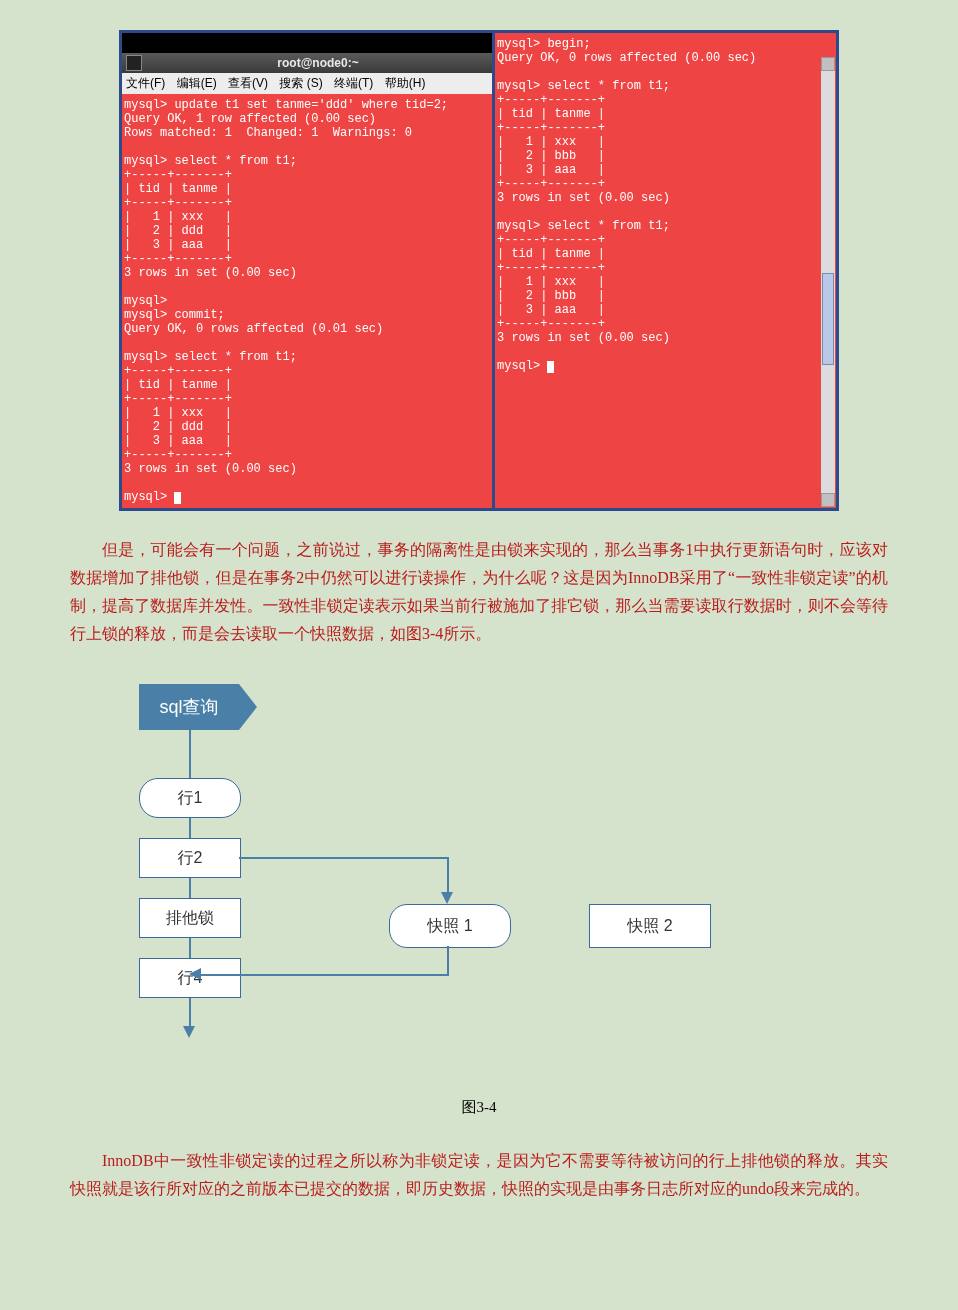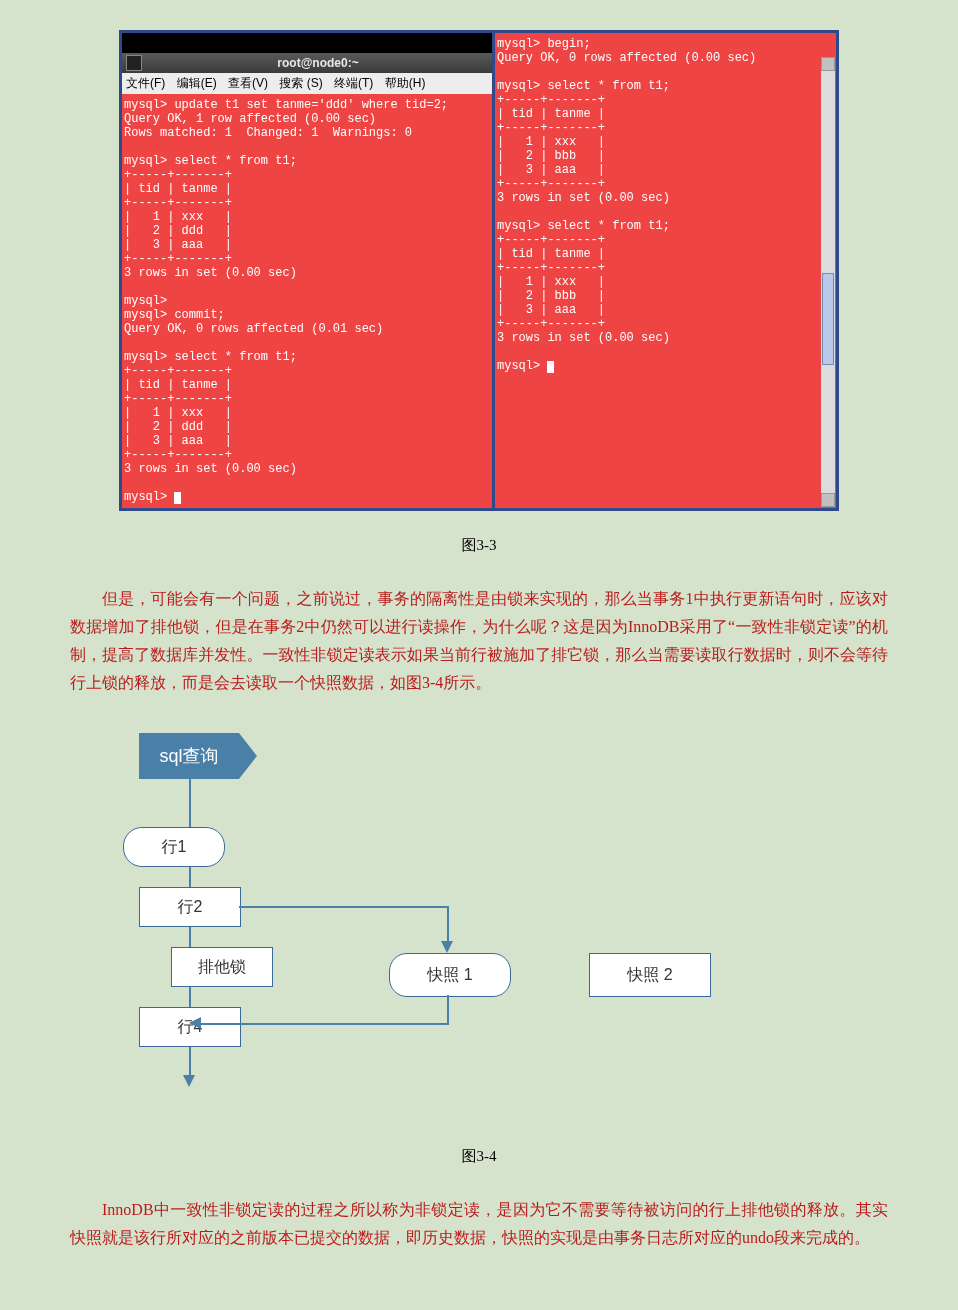--- a/index.html
+++ b/index.html
@@ -211,35 +211,34 @@
 +-----+-------+
 3 rows in set (0.00 sec)
 
 mysql&gt; </span><span class="cursor"></span></div>
       <div class="scrollbar">
           <div class="scrollthumb"></div>
         </div>
     </div>
   </div>
 
-  <div class="caption">图3-3</div>
 
   <p class="para">但是，可能会有一个问题，之前说过，事务的隔离性是由锁来实现的，那么当事务1中执行更新语句时，应该对数据增加了排他锁，但是在事务2中仍然可以进行读操作，为什么呢？这是因为InnoDB采用了“一致性非锁定读”的机制，提高了数据库并发性。一致性非锁定读表示如果当前行被施加了排它锁，那么当需要读取行数据时，则不会等待行上锁的释放，而是会去读取一个快照数据，如图3-4所示。</p>
 
   <div class="diagram">
 
     <div class="flag" style="left:20px; top:16px; width:100px; height:46px;">sql查询</div>
     <div class="vline" style="left:70px; top:46px; height:314px;"></div>
     <div class="arrowhead-down" style="left:64px; top:358px;"></div>
 
-    <div class="dbox" style="left:4px; top:110px; width:100px; height:38px;border-radius:19px;">行1</div>
+    <div class="dbox" style="left:20px; top:110px; width:100px; height:38px;border-radius:19px;">行1</div>
 
     <div class="dbox" style="left:20px; top:170px; width:100px; height:38px;">行2</div>
 
-    <div class="dbox" style="left:20px; top:230px; width:100px; height:38px;margin-left:32px;">排他锁</div>
+    <div class="dbox" style="left:20px; top:230px; width:100px; height:38px;">排他锁</div>
 
     <div class="dbox" style="left:20px; top:290px; width:100px; height:38px;">行4</div>
 
     <div class="hline" style="left:120px; top:189px; width:210px;"></div>
     <div class="vline" style="left:328px; top:189px; height:37px;"></div>
     <div class="arrowhead-down" style="left:322px; top:224px;"></div>
 
     <div class="dbox" style="left:270px; top:236px; width:120px; height:42px;border-radius:18px;">快照 1</div>
 
     <div class="vline" style="left:328px; top:278px; height:30px;"></div>

